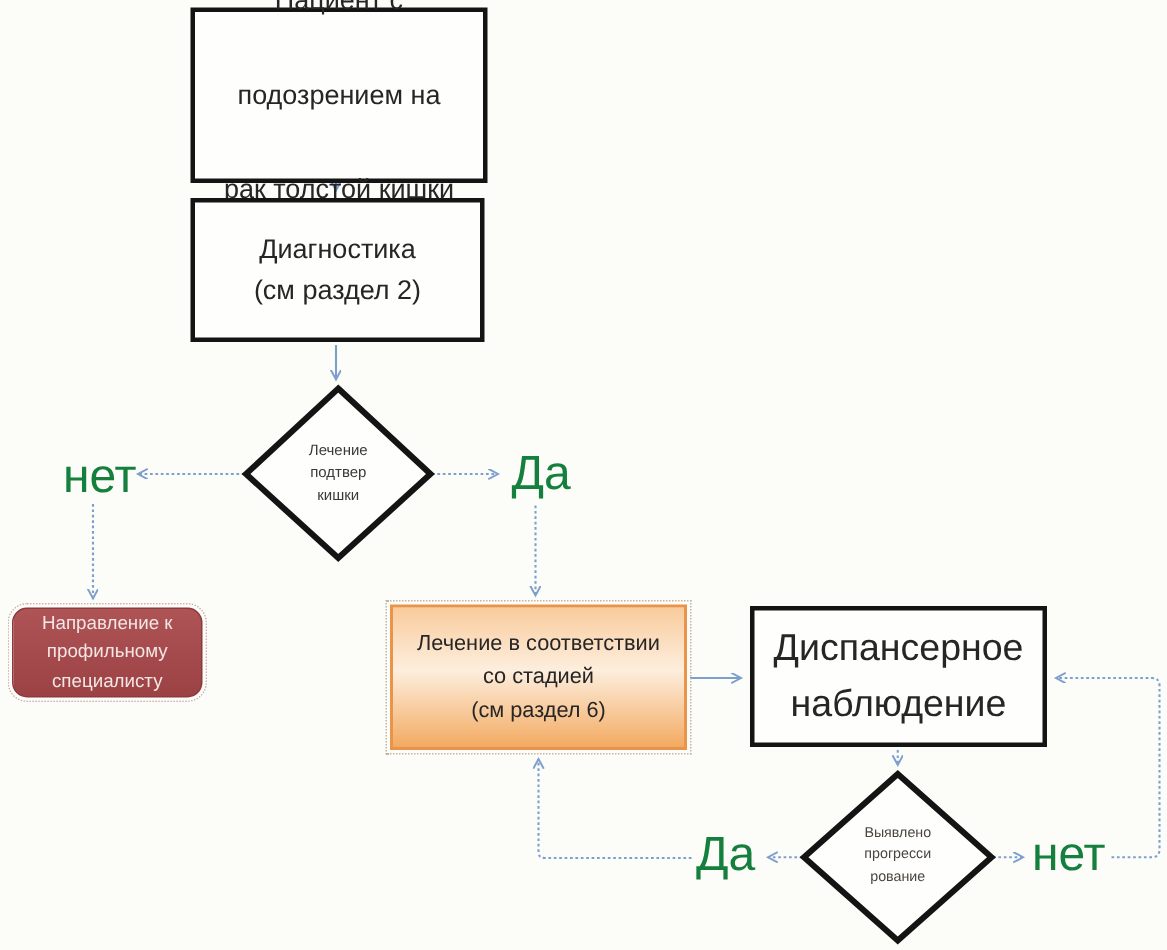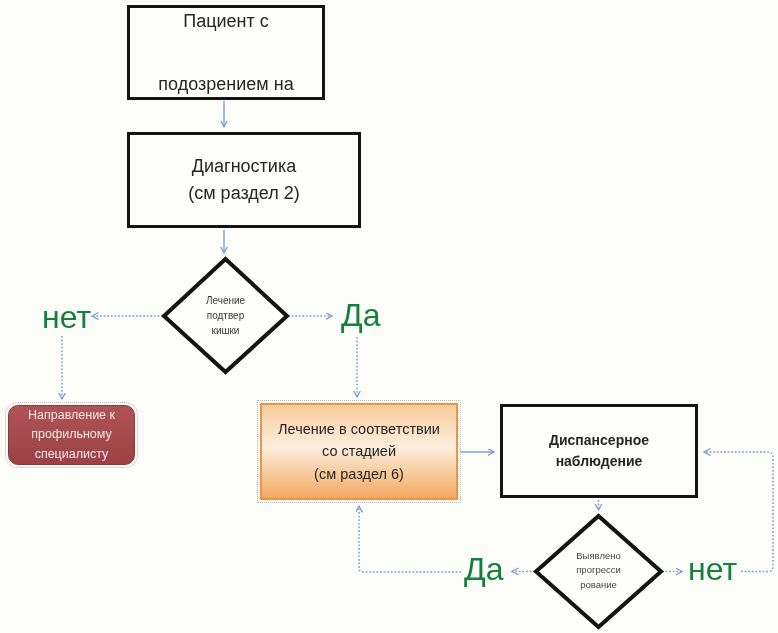--- a/index.html
+++ b/index.html
@@ -12,21 +12,21 @@
   body{background:var(--background);font-family:"Liberation Sans",sans-serif;}
   .canvas{position:relative;width:778px;height:633px;background:var(--background);overflow:hidden;}
   svg.connectors{position:absolute;left:0;top:0;width:778px;height:633px;}
   .conn{fill:none;stroke:var(--arrow_blue);stroke-width:1.4;}
   .conn.dotted{stroke-dasharray:1.8 1.8;}
   .arrowhead{stroke:var(--arrow_blue);fill:none;stroke-width:1.3;}
   .diamond{fill:var(--node_fill);stroke:var(--node_border_dark);stroke-width:4;}
   .node{position:absolute;box-sizing:border-box;display:flex;flex-direction:column;justify-content:center;
         align-items:center;text-align:center;color:var(--text_dark);}
   .node.rect{background:var(--node_fill);border:3px solid var(--node_border_dark);font-size:18px;line-height:1.5;}
-  .node.observation{font-size:14px;line-height:1.5;font-weight:bold;}
+  .node.observation{font-size:25px;line-height:1.5;}
   .node.treatment{border:2px solid var(--treatment_border);
         background:linear-gradient(180deg,var(--treatment_fill_top) 0%,var(--treatment_fill_mid) 45%,var(--treatment_fill_bottom) 100%);
         font-size:14.5px;line-height:1.55;outline:1px dotted #c2b5a2;outline-offset:2px;text-align:right;}
   .node.referral{background:linear-gradient(180deg,var(--referral_fill_top),var(--referral_fill_bottom));
         border:1px solid var(--referral_border);border-radius:10px;color:var(--referral_text);
         font-size:12.5px;line-height:1.55;outline:1px dotted #ccadab;outline-offset:2px;}
   .diamond-text{position:absolute;text-align:center;color:#3c3a36;}
   .diamond-text.d1{font-size:10px;line-height:1.5;}
   .diamond-text.d2{font-size:9.5px;line-height:1.5;color:#4a453f;}
   .edge-label{position:absolute;font-size:32px;color:#15803d;line-height:1;white-space:nowrap;}
@@ -51,26 +51,27 @@
     <path class="conn" d="M460,452 H494" marker-end="url(#arrow)"></path>
     <path class="conn dotted" d="M598.5,500 V510" marker-end="url(#arrow)"></path>
     <path class="conn dotted" d="M535,571.5 H512" marker-end="url(#arrow)"></path>
     <path class="conn dotted" d="M461,572 H363 Q359,572 359,568 V506" marker-end="url(#arrow)"></path>
     <path class="conn dotted" d="M662,571.5 H682" marker-end="url(#arrow)"></path>
     <path class="conn dotted" d="M741,571.5 H768 Q773,571.5 773,566 V457 Q773,452 768,452 H704" marker-end="url(#arrow)"></path>
     <polygon class="diamond" points="225.5,259 287,316 225.5,372 164,316"></polygon>
     <polygon class="diamond" points="598.5,516 661,571.5 598.5,627 536,571.5"></polygon>
   </svg>
 
-  <div class="node rect" style="left:127px;top:5px;width:198px;height:95px;gap:36px;">
+  <div class="node rect" style="left:127px;top:5px;width:198px;height:117px;gap:36px;">
     <div>Пациент с</div>
     <div>подозрением на</div>
+    <div>рак толстой кишки</div>
   </div>
 
-  <div class="node rect" style="left:127px;top:132px;width:234px;height:96px;">
+  <div class="node rect" style="left:127px;top:132px;width:196px;height:96px;">
     <div>Диагностика</div>
     <div>(см раздел 2)</div>
   </div>
 
   <div class="diamond-text d1" style="left:178px;top:293px;width:95px;">
     <div>Лечение</div>
     <div>подтвер</div>
     <div>кишки</div>
   </div>
 

